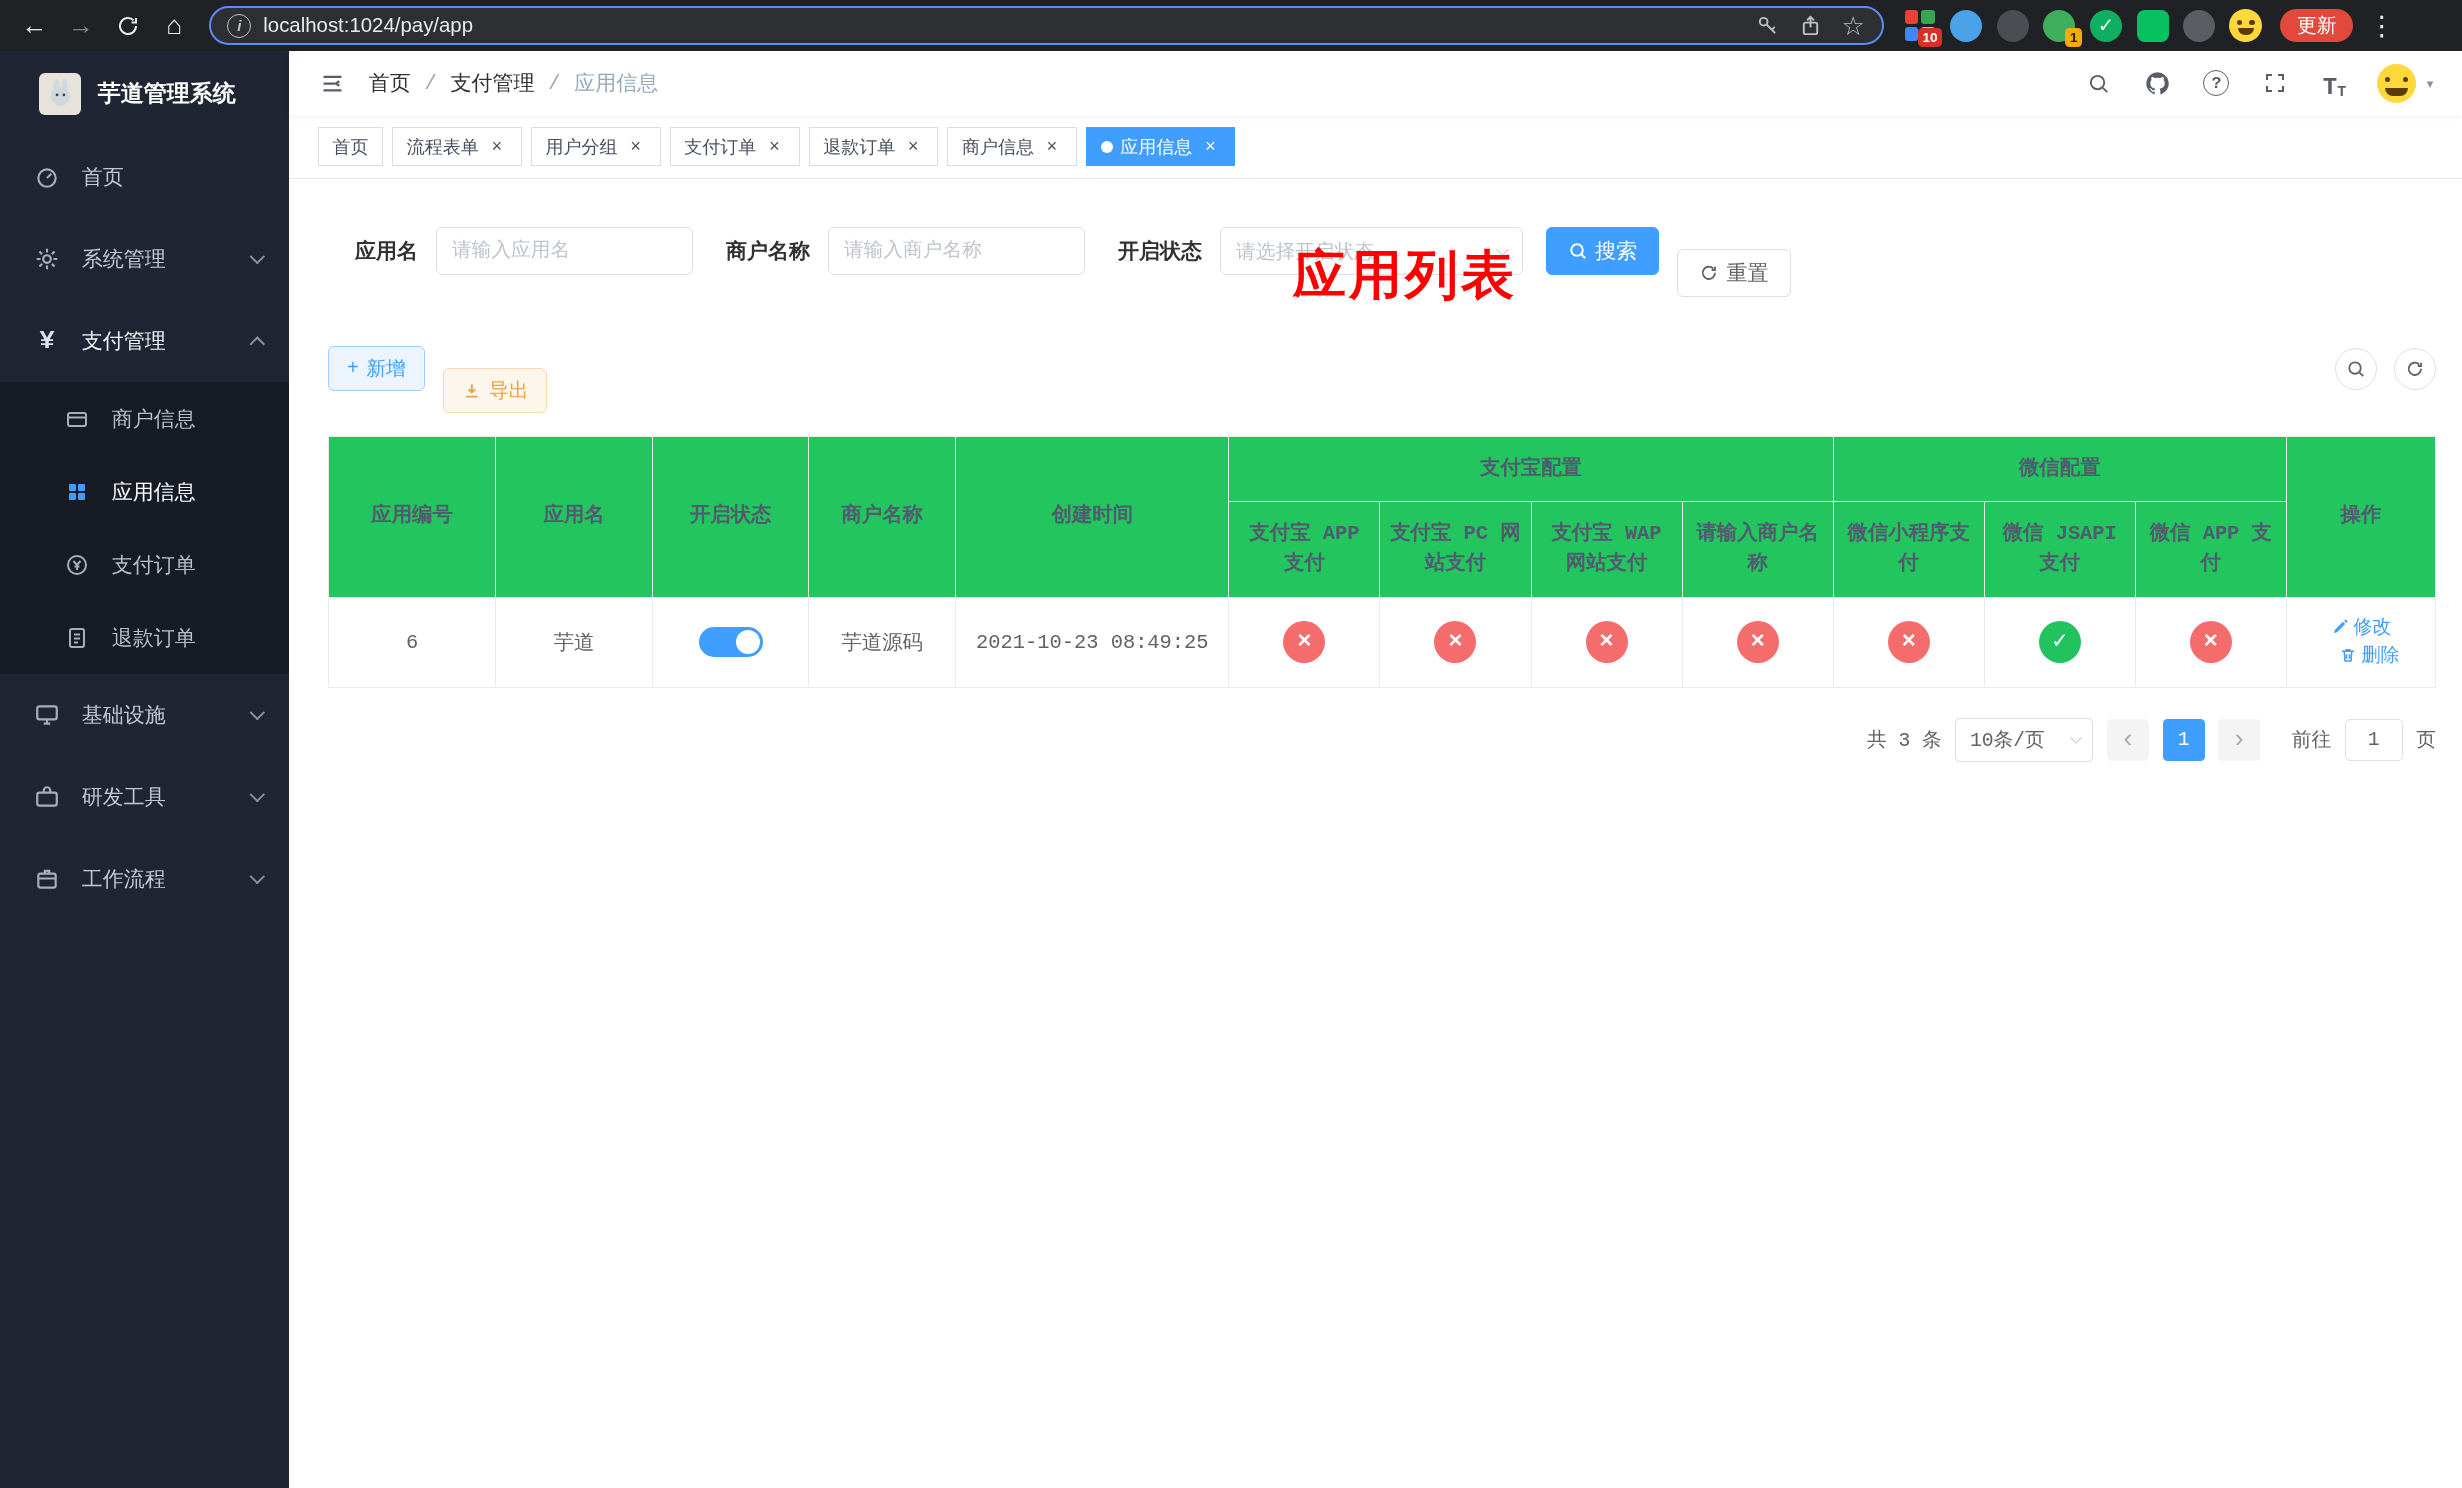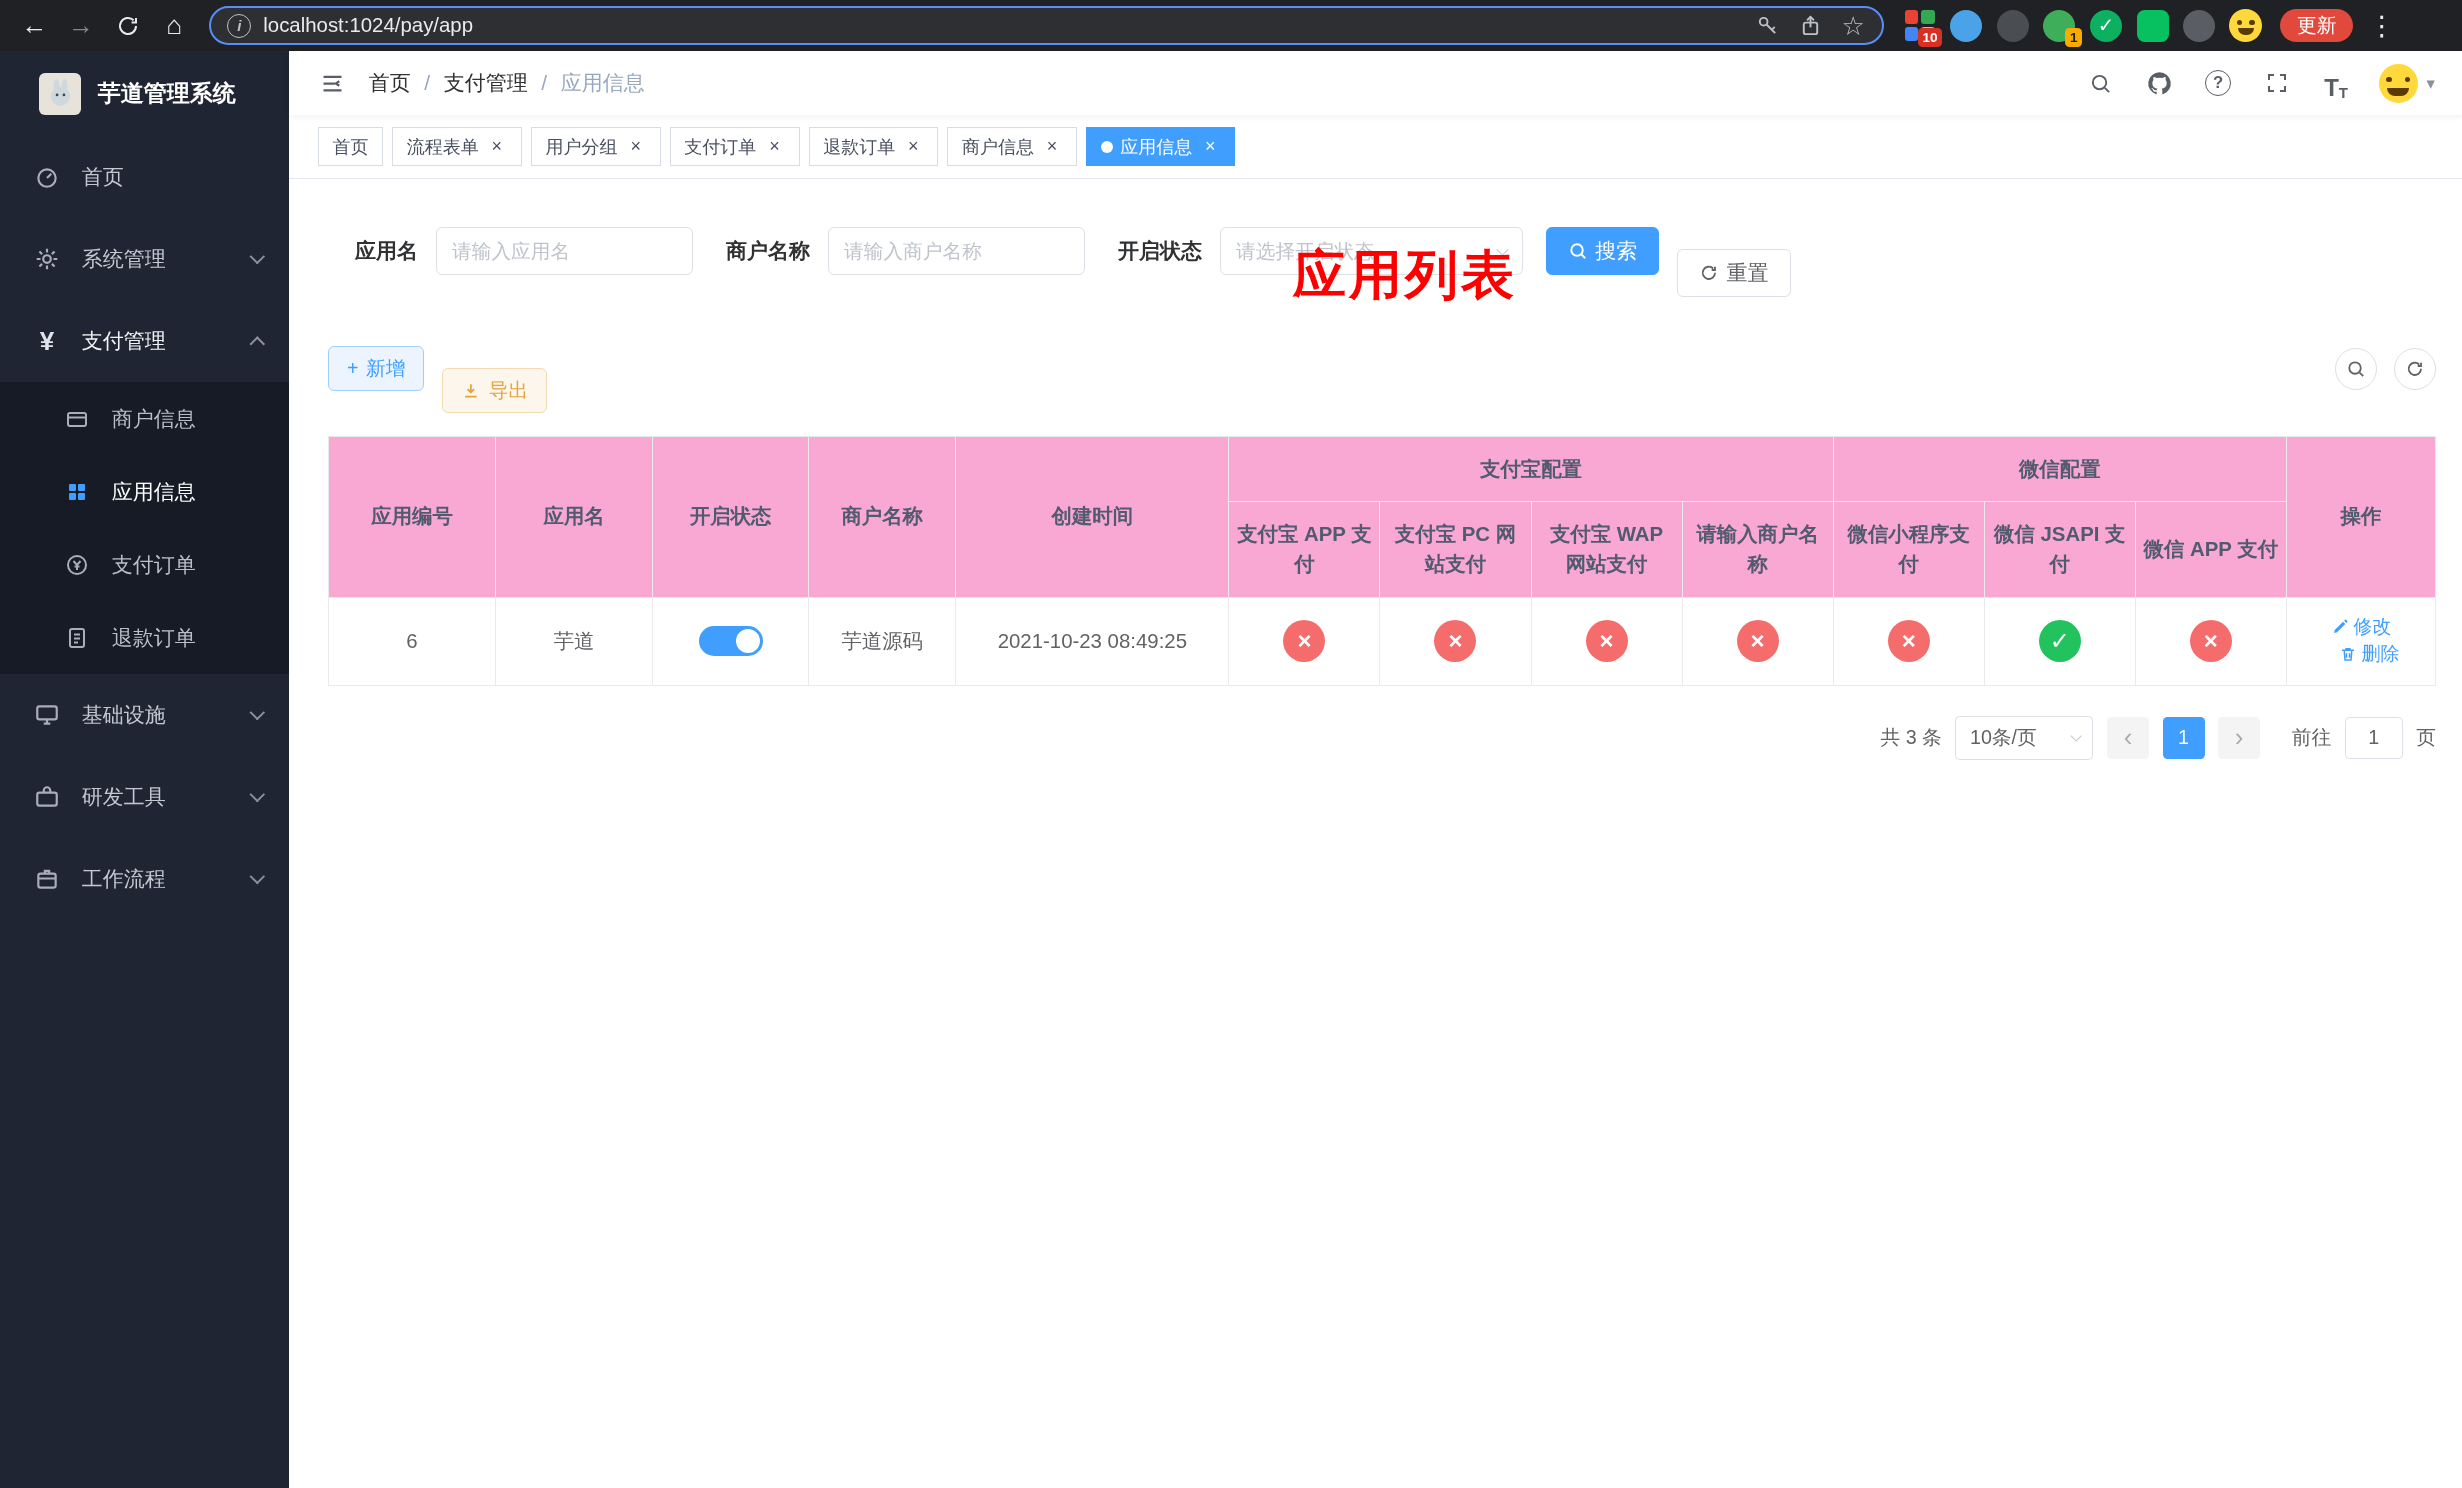--- a/index.html
+++ b/index.html
@@ -29,21 +29,21 @@
   .ext-square{width:32px;height:32px;border-radius:7.6px;}
   .ext-check{color:#fff;font-size:19.7px;font-weight:700;display:flex;align-items:center;justify-content:center;}
   .emoji-face{width:33px;height:33px;border-radius:50%;background:#ffd93b;position:relative;}
   .emoji-face i{position:absolute;width:5.3px;height:5.3px;border-radius:50%;background:#5b3b00;top:10.6px;}
   .emoji-face i.l{left:7.6px}.emoji-face i.r{right:7.6px}
   .emoji-face b{position:absolute;left:8.3px;right:8.3px;bottom:6.8px;height:7.6px;border-radius:0 0 9px 9px;background:#5b3b00;}
   .update-pill{margin-left:12px;height:33px;padding:0 16.7px;border:none;border-radius:16.7px;background:#e0493c;color:#fff;font-size:19.7px;font-family:inherit;cursor:pointer;flex:0 0 auto;}
   .dots{color:#e8eaed;font-size:27px;padding:0 10.6px;cursor:pointer;}
 
   
-  .app{display:flex;height:1437px;}
+  .app{display:flex;height:1437px;font-family:Liberation Mono, monospace;}
   .sidebar{width:289px;background:#1f2532;color:#c3c8d1;flex:0 0 auto;display:flex;flex-direction:column;}
   .logo-row{height:85px;display:flex;align-items:center;padding-left:39px;gap:16.7px;}
   .logo-img{width:42px;height:42px;border-radius:6px;background:#e8e3da;display:flex;align-items:center;justify-content:center;overflow:hidden;}
   .logo-title{color:#fff;font-size:23px;font-weight:600;white-space:nowrap;}
   .menu{flex:1;}
   .m-item{height:82px;display:flex;align-items:center;padding:0 26px 0 32px;gap:19.7px;font-size:21px;color:#c3c8d1;cursor:pointer;}
   .m-item .mi{width:30px;display:flex;justify-content:center;color:#a9aeb9;}
   .m-item .yen{font-size:26px;font-weight:700;color:#dfe3ea;}
   .chev{width:10.6px;height:10.6px;border-right:2.3px solid #8b909b;border-bottom:2.3px solid #8b909b;transform:rotate(45deg);margin-left:auto;margin-top:-4.5px;}
   .chev.up{transform:rotate(-135deg);margin-top:6px;}
@@ -93,21 +93,21 @@
   .toolbar{display:flex;align-items:center;margin-bottom:23px;}
   .btn-sm{height:45px;font-size:19.7px;padding:0 18px;}
   .btn-add{background:#ecf5ff;border-color:#a0cfff;color:var(--primary);}
   .btn-export{background:#fdf6ec;border-color:#f5dab1;color:var(--warning);margin-left:18px;}
   .tool-right{margin-left:auto;display:flex;gap:16.7px;}
   .circle-btn{width:42px;height:42px;border-radius:50%;border:0.8px solid #dcdfe6;background:#fff;display:flex;align-items:center;justify-content:center;color:#606266;cursor:pointer;}
 
   
   table.grid{width:2108px;border-collapse:collapse;table-layout:fixed;}
   .grid th,.grid td{border:0.8px solid #e8eaec;text-align:center;vertical-align:middle;}
-  .grid th{background:#f9a8d4;color:#515a6e;font-weight:600;font-size:20.4px;padding:16.7px 7.6px;line-height:1.5;}
+  .grid th{background:#22c55e;color:#515a6e;font-weight:600;font-size:20.4px;padding:16.7px 7.6px;line-height:1.5;}
   .grid td{color:#606266;font-size:20.4px;padding:16.7px 7.6px;}
   .switch{width:64px;height:30px;border-radius:15px;background:#dcdfe6;position:relative;display:inline-block;vertical-align:middle;cursor:pointer;}
   .switch.on{background:var(--primary);}
   .switch .knob{position:absolute;top:3px;left:3px;width:24px;height:24px;border-radius:50%;background:#fff;}
   .switch.on .knob{left:auto;right:3px;}
   .cfg{width:42px;height:42px;border-radius:50%;display:inline-flex;align-items:center;justify-content:center;color:#fff;font-size:24px;font-weight:700;line-height:1;}
   .st-error{background:var(--error);}
   .st-success{background:var(--success);}
   .ops a{color:var(--primary);font-size:19px;text-decoration:none;display:inline-flex;align-items:center;gap:4.5px;cursor:pointer;}
   .ops a + a{margin-left:16.7px;}

